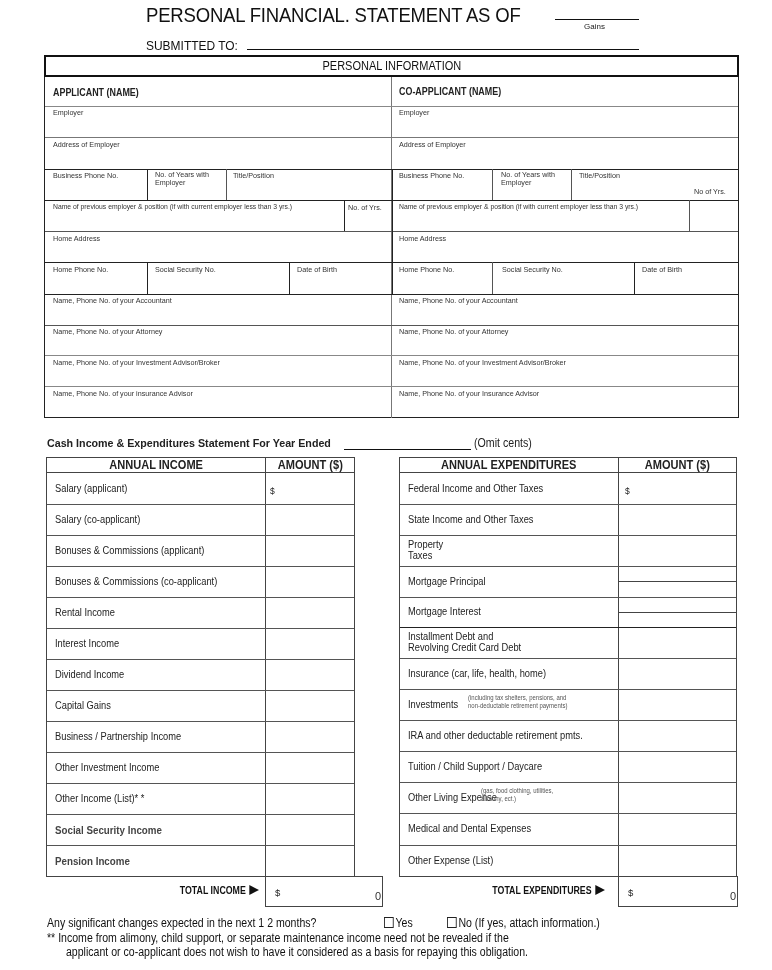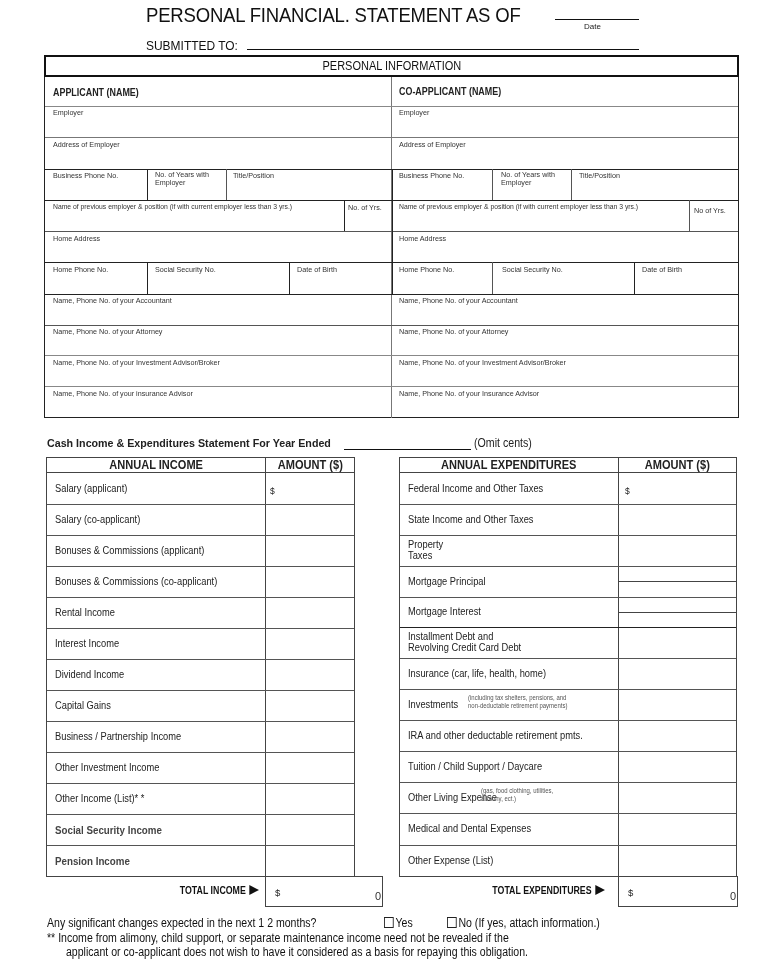--- a/index.html
+++ b/index.html
@@ -47,21 +47,21 @@
 
     
     .footer { position: absolute; font-size: 12px; color: #111; white-space: nowrap; transform: scaleX(0.88); transform-origin: left top; }
     .chk { display: inline-block; width: 11px; height: 11px; border: 1px solid #222; vertical-align: -1px; margin-right: 2px; }
   </style>
 </head>
 <body>
 
 <div class="abs title">PERSONAL FINANCIAL. STATEMENT AS OF</div>
 <div class="abs date-line"></div>
-<div class="abs date-label">Date</div>
+<div class="abs date-label">Gains</div>
 <div class="abs submitted">SUBMITTED TO:</div>
 <div class="abs submitted-line"></div>
 
 <div class="abs pi-box"></div>
 <div class="abs pi-header"><span>PERSONAL INFORMATION</span></div>
 
 <div class="vline" style="left:391px; top:77px; height:341px; border-left-color:#777;"></div>
 
 <div class="hline" style="left:45px; top:106px; width:693px; border-top-color:#888;"></div>
 <div class="hline" style="left:45px; top:137px; width:693px; border-top-color:#777;"></div>
@@ -104,21 +104,21 @@
 <div class="lbl" style="left:53px; top:358px;">Name, Phone No. of your Investment Advisor/Broker</div>
 <div class="lbl" style="left:53px; top:389px;">Name, Phone No. of your insurance Advisor</div>
 
 <div class="name-head" style="left:399px; top:85px;">CO-APPLICANT (NAME)</div>
 <div class="lbl" style="left:399px; top:108px;">Employer</div>
 <div class="lbl" style="left:399px; top:140px;">Address of Employer</div>
 <div class="lbl" style="left:399px; top:171px;">Business Phone No.</div>
 <div class="lbl two" style="left:501px; top:171px; width:68px;">No. of Years with Employer</div>
 <div class="lbl" style="left:579px; top:171px;">Title/Position</div>
 <div class="lbl" style="left:399px; top:203px; font-size:6.8px;">Name of previous employer &amp; position (if with current employer less than 3 yrs.)</div>
-<div class="lbl" style="left:694px; top:206px;">No of Yrs.</div>
+<div class="lbl" style="left:694px; top:187px;">No of Yrs.</div>
 <div class="lbl" style="left:399px; top:234px;">Home Address</div>
 <div class="lbl" style="left:399px; top:265px;">Home Phone No.</div>
 <div class="lbl" style="left:502px; top:265px;">Social Security No.</div>
 <div class="lbl" style="left:642px; top:265px;">Date of Birth</div>
 <div class="lbl" style="left:399px; top:296px;">Name, Phone No. of your Accountant</div>
 <div class="lbl" style="left:399px; top:327px;">Name, Phone No. of your Attorney</div>
 <div class="lbl" style="left:399px; top:358px;">Name, Phone No. of your Investment Advisor/Broker</div>
 <div class="lbl" style="left:399px; top:389px;">Name, Phone No. of your Insurance Advisor</div>
 
 <div class="abs cash-title">Cash Income &amp; Expenditures Statement For Year Ended</div>

